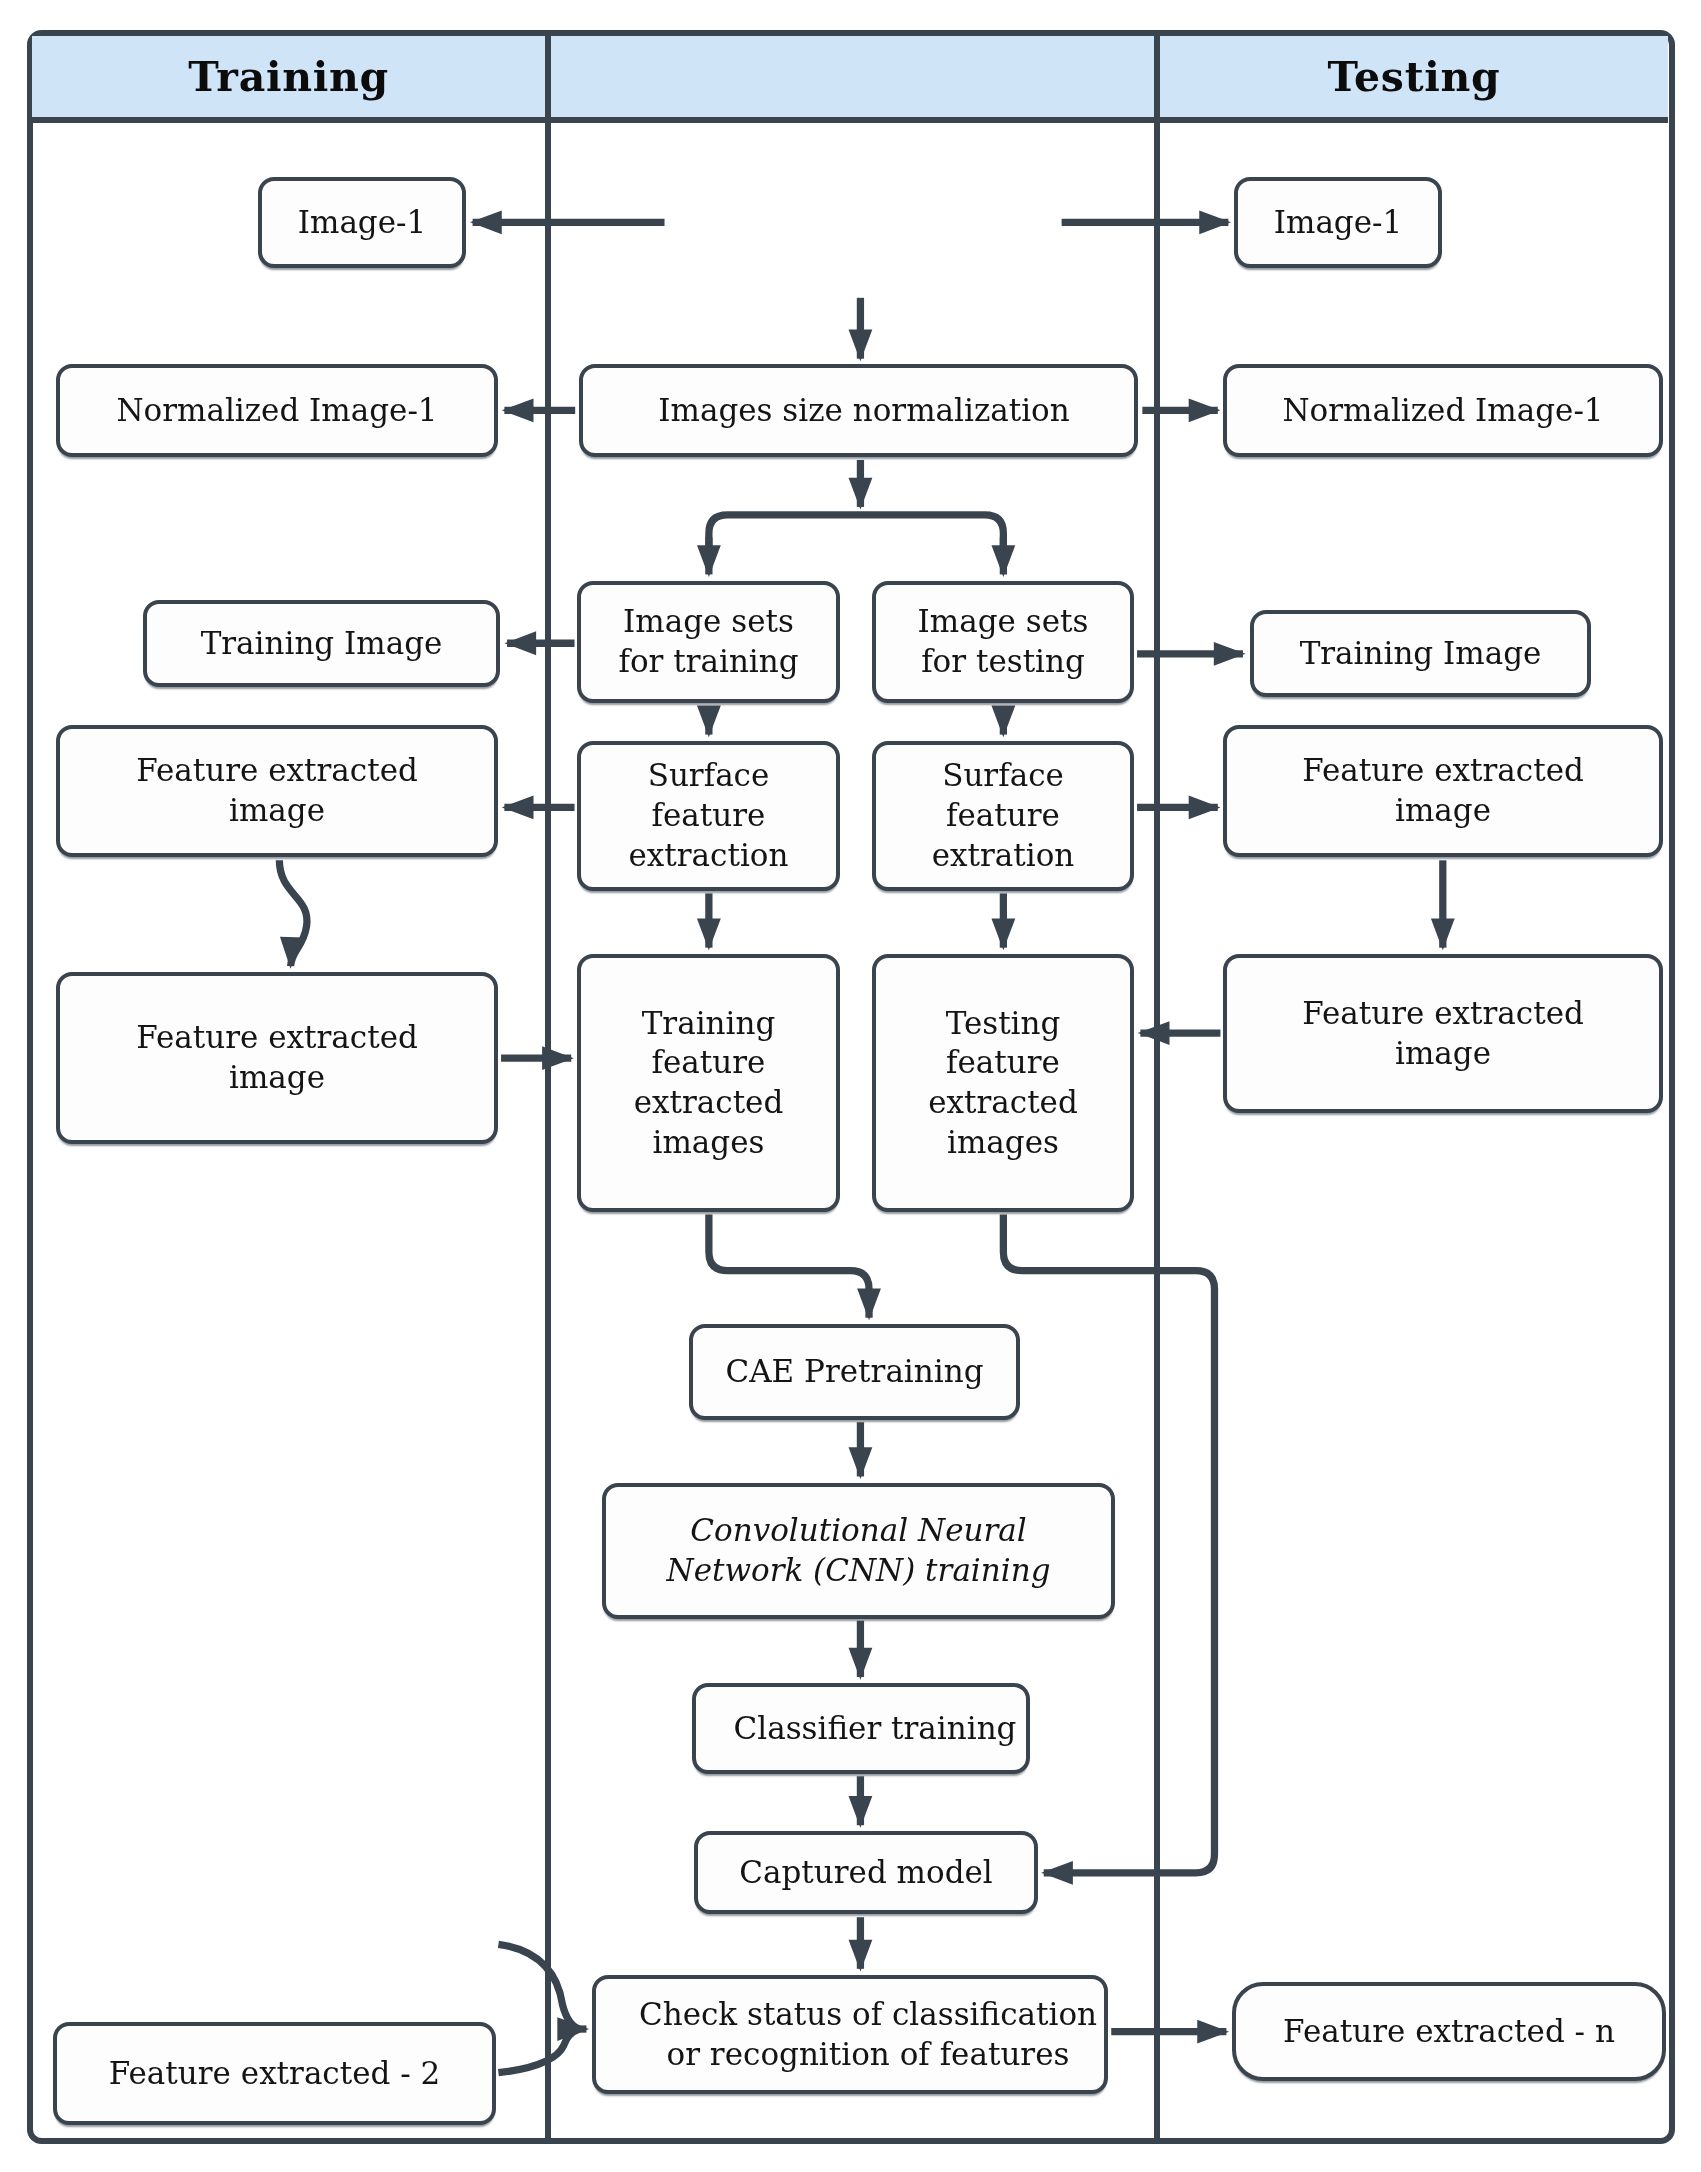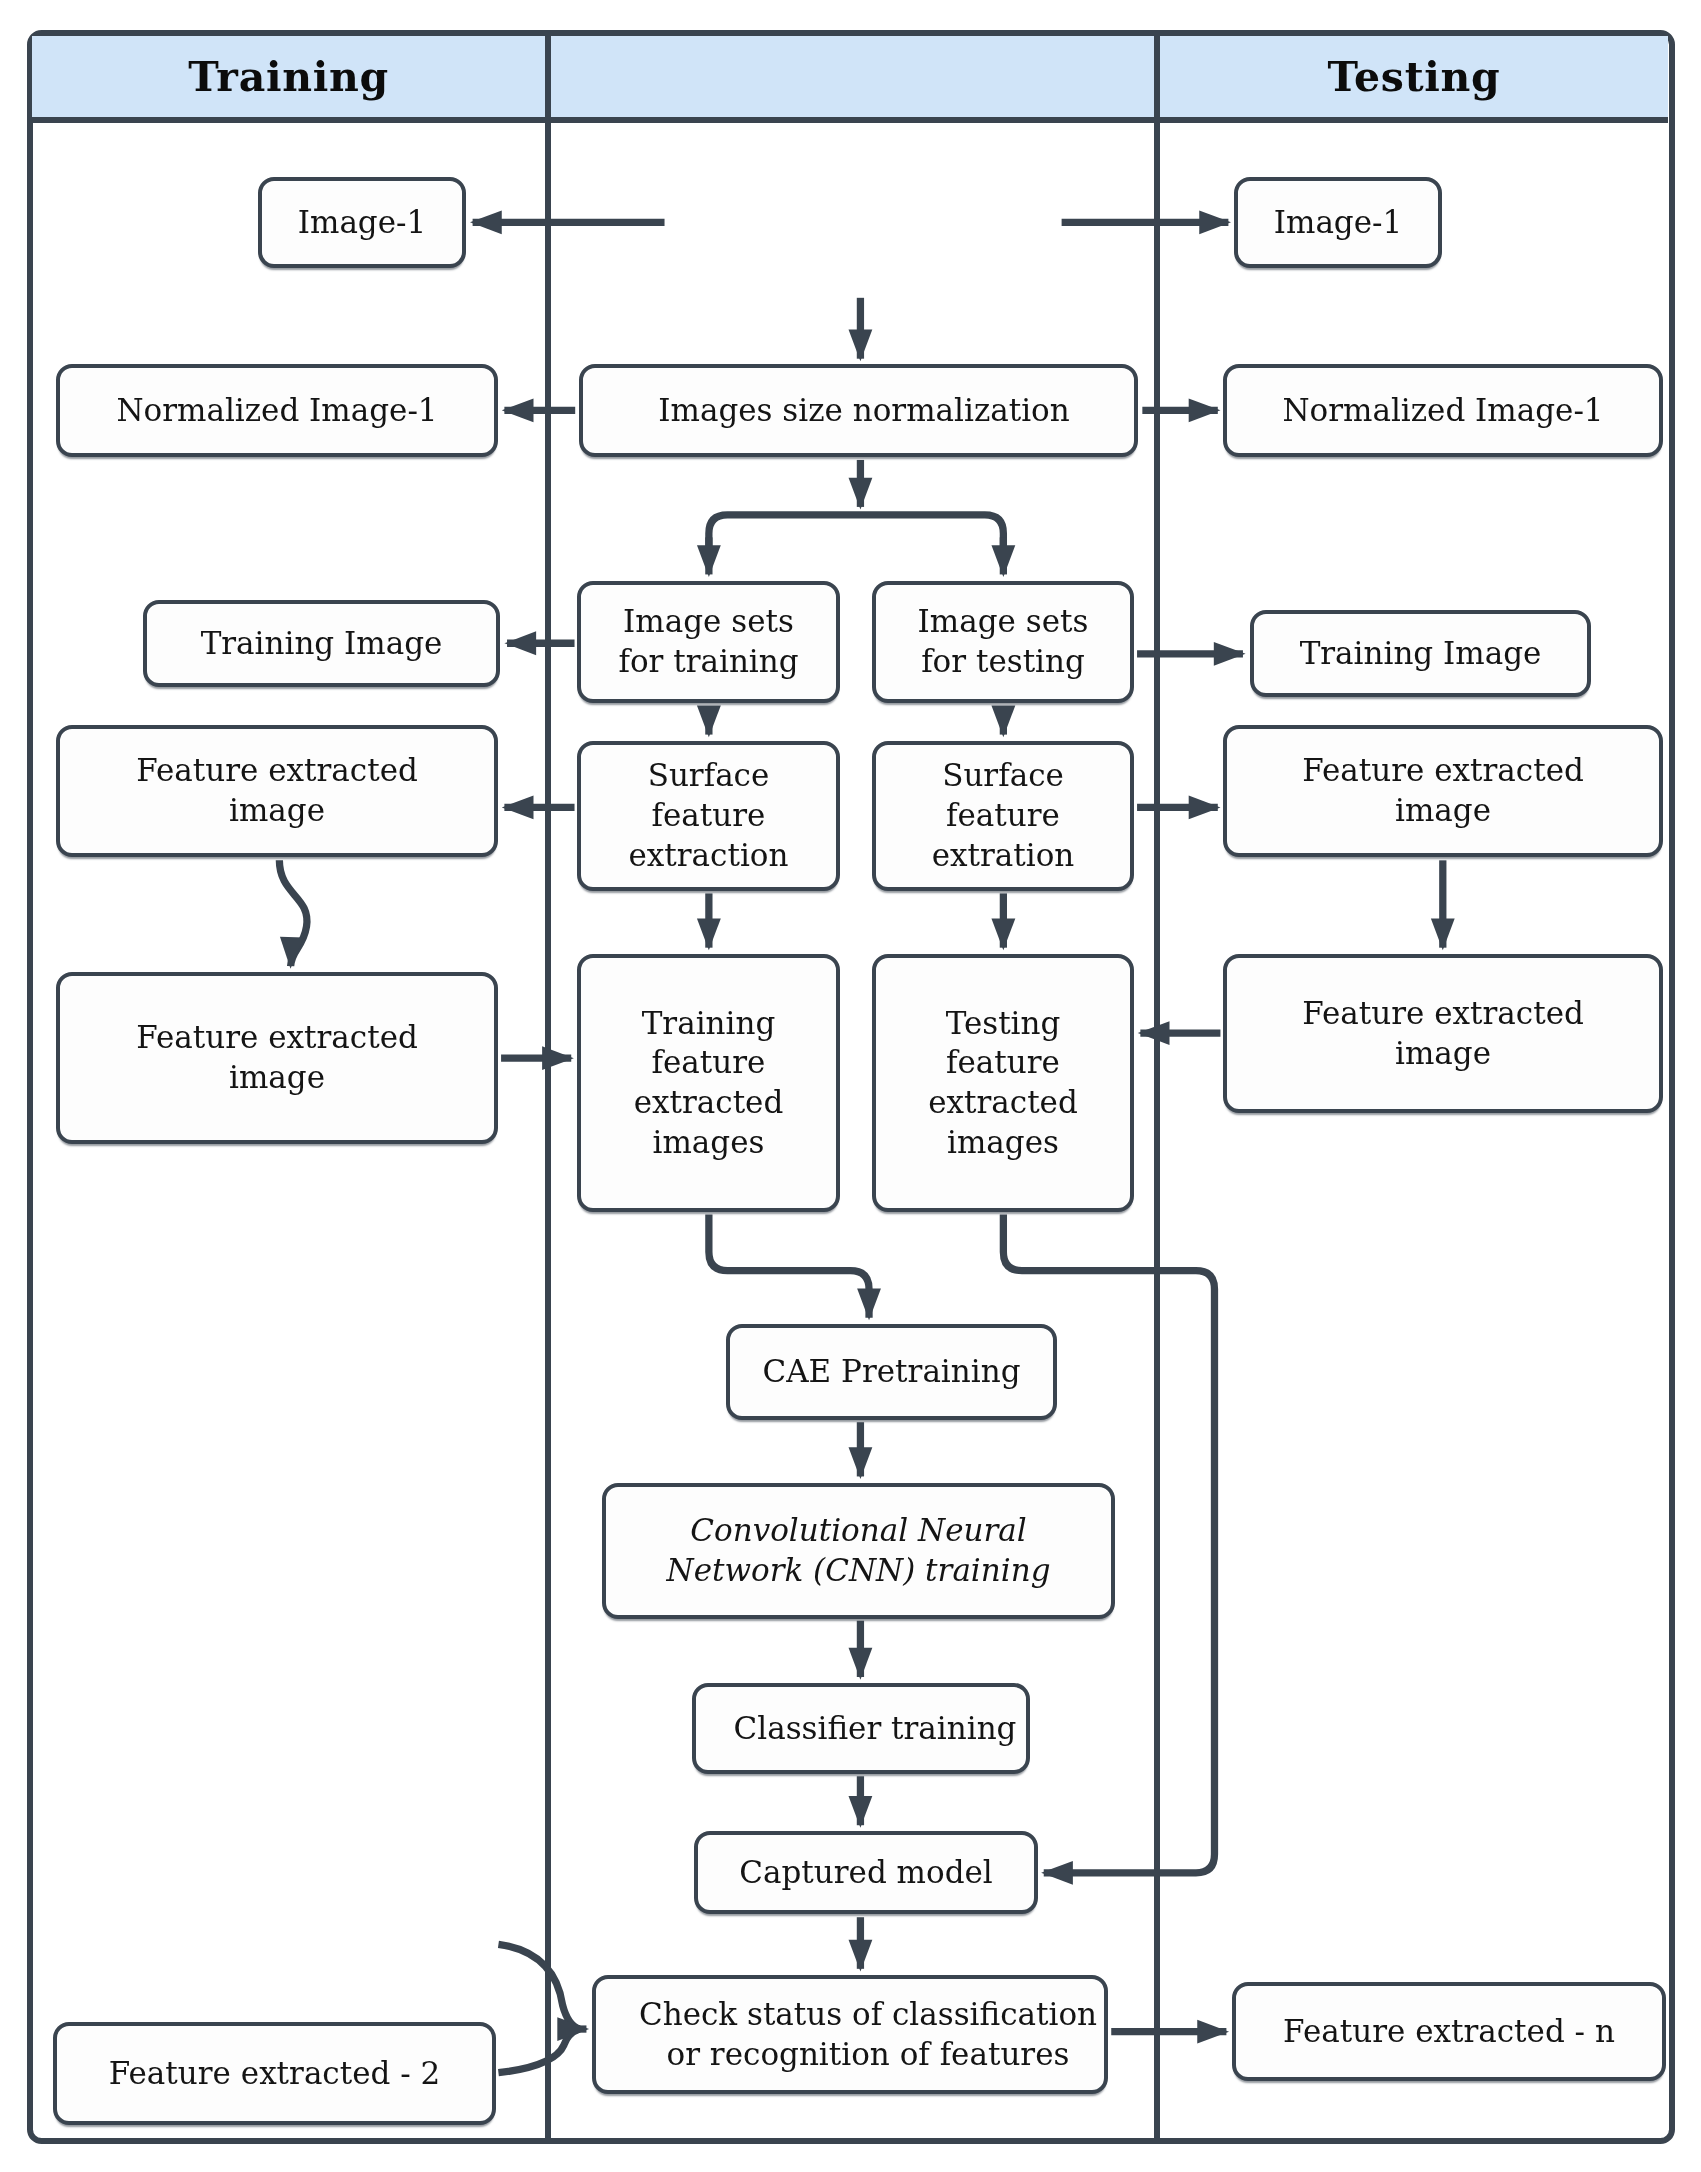--- a/index.html
+++ b/index.html
@@ -34,28 +34,28 @@
   #n-sets-test{left:872px;top:581px;width:262px;height:122px;}
   #n-trainimg-r{left:1250px;top:610px;width:341px;height:87px;}
   #n-featext-l1{left:56px;top:725px;width:442px;height:132px;}
   #n-surf-train{left:577px;top:741px;width:263px;height:150px;}
   #n-surf-test{left:872px;top:741px;width:262px;height:150px;}
   #n-featext-r1{left:1223px;top:725px;width:440px;height:132px;}
   #n-featext-l2{left:56px;top:972px;width:442px;height:172px;}
   #n-feat-train{left:577px;top:954px;width:263px;height:258px;}
   #n-feat-test{left:872px;top:954px;width:262px;height:258px;}
   #n-featext-r2{left:1223px;top:954px;width:440px;height:159px;}
-  #n-cae{left:726px;top:1324px;width:331px;height:96px;}
+  #n-cae{left:689px;top:1324px;width:331px;height:96px;}
   #n-cnn{left:602px;top:1483px;width:513px;height:136px;font-style:italic;}
   #n-classifier{left:692px;top:1683px;width:338px;height:91px;padding-left:28px;}
   #n-optimized{left:694px;top:1831px;width:344px;height:83px;}
   #n-check{left:592px;top:1975px;width:516px;height:119px;padding-left:36px;}
   #n-featn1{left:53px;top:1893px;width:443px;height:103px;}
   #n-featn2{left:53px;top:2022px;width:443px;height:103px;}
-  #n-featn-r{left:1232px;top:1982px;width:434px;height:99px;}
+  #n-featn-r{left:1232px;top:1982px;width:434px;height:99px;border-radius:31px;}
 </style>
 </head>
 <body>
 
 <div id="canvas">
 
   <div id="header-band"></div>
   <div id="frame"></div>
   <div id="divider-1" class="divider"></div>
   <div id="divider-2" class="divider"></div>

